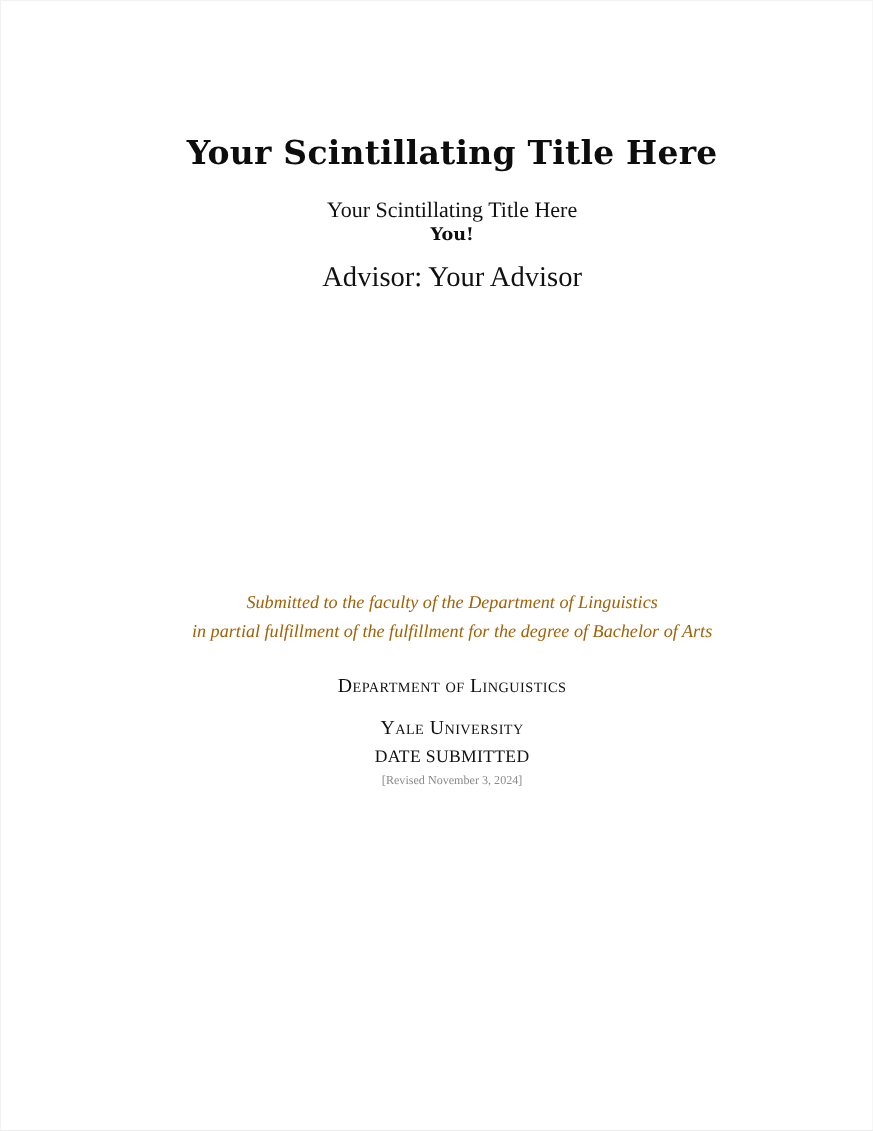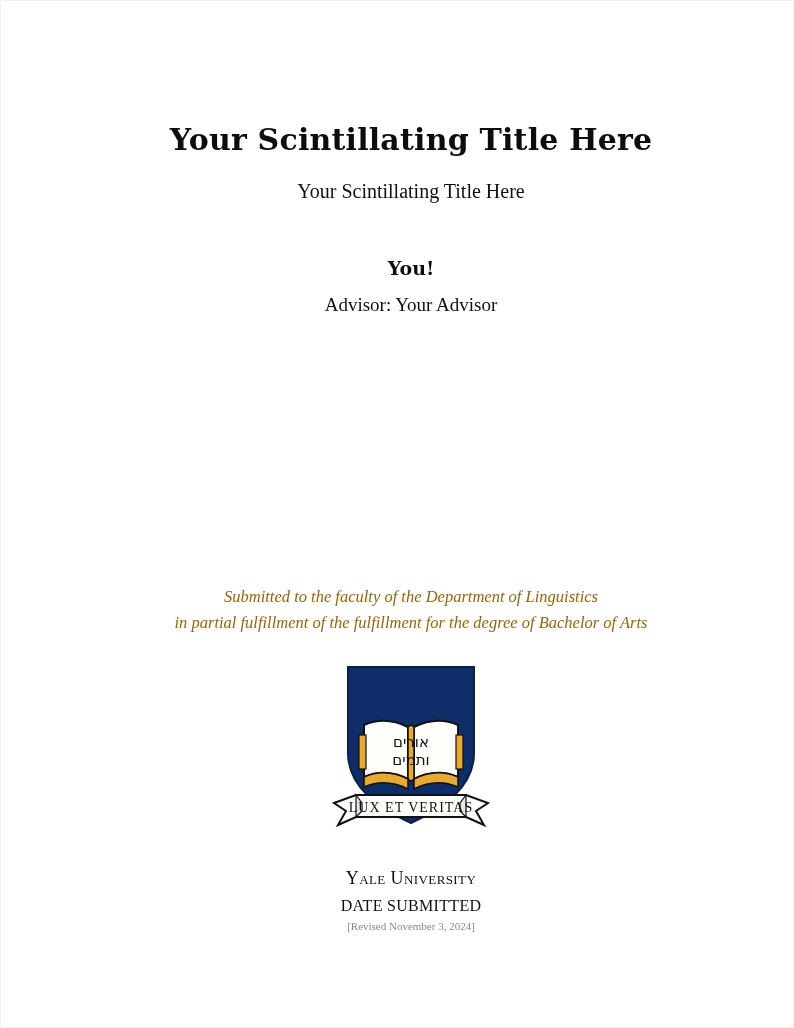--- a/index.html
+++ b/index.html
@@ -50,28 +50,27 @@
   .subtitle {
     font-family: "Liberation Serif", serif;
     font-size: 20px;
     color: #111111;
     margin-top: 22px;
   }
 
   .author {
     font-family: "DejaVu Serif", "Liberation Serif", serif;
     font-weight: bold;
-    font-size: 19px;
+    font-size: 16px;
     color: #0d0d0d;
-    margin-top: 54px;
   }
 
   .advisor {
     font-family: "Liberation Serif", serif;
-    font-size: 19px;
+    font-size: 26px;
     color: #111111;
     margin-top: 15px;
   }
 
   .submission {
     font-family: "Liberation Serif", serif;
     font-style: italic;
     font-size: 16.5px;
     color: #a16207;
     line-height: 1.55;
@@ -131,47 +130,22 @@
 
     <div class="author">You!</div>
 
     <div class="advisor">Advisor: Your Advisor</div>
 
     <div class="submission">
       <div>Submitted to the faculty of the Department of Linguistics</div>
       <div>in partial fulfillment of the fulfillment for the degree of Bachelor of Arts</div>
     </div>
 
-    <div class="crest-wrap">
-      <svg width="170" height="180" viewBox="0 0 170 180">
-
-        <path d="M22 6 H148 V92 C148 128 112 150 85 162 C58 150 22 128 22 92 Z" fill="#0f2d69" stroke="#0b1f4a" stroke-width="2"></path>
-
-        <path d="M38 64 C52 58 66 58 82 66 L82 118 C66 110 52 110 38 116 Z" fill="#fdfdfa" stroke="#111111" stroke-width="2"></path>
-
-        <path d="M132 64 C118 58 104 58 88 66 L88 118 C104 110 118 110 132 116 Z" fill="#fdfdfa" stroke="#111111" stroke-width="2"></path>
-
-        <path d="M82 66 L85 64 L88 66 L88 118 L85 120 L82 118 Z" fill="#e8a92f" stroke="#111111" stroke-width="1.5"></path>
-
-        <path d="M38 116 L38 126 C52 120 66 120 82 128 L82 118 C66 110 52 110 38 116 Z" fill="#e8a92f" stroke="#111111" stroke-width="1.5"></path>
-        <path d="M132 116 L132 126 C118 120 104 120 88 128 L88 118 C104 110 118 110 132 116 Z" fill="#e8a92f" stroke="#111111" stroke-width="1.5"></path>
-
-        <rect x="33" y="74" width="7" height="34" fill="#e8a92f" stroke="#111111" stroke-width="1.2"></rect>
-        <rect x="130" y="74" width="7" height="34" fill="#e8a92f" stroke="#111111" stroke-width="1.2"></rect>
-
-        <text x="85" y="86" text-anchor="middle" font-family="'DejaVu Sans', sans-serif" font-size="15" fill="#111111">אורים</text>
-        <text x="85" y="104" text-anchor="middle" font-family="'DejaVu Sans', sans-serif" font-size="15" fill="#111111">ותמים</text>
-
-        <path d="M8 142 L30 134 L140 134 L162 142 L150 150 L158 164 L140 156 L30 156 L12 164 L20 150 Z" fill="#fdfdfa" stroke="#111111" stroke-width="2"></path>
-        <path d="M30 134 L36 142 L36 150 L30 156 Z" fill="#e6e6e6" stroke="#111111" stroke-width="1.2"></path>
-        <path d="M140 134 L134 142 L134 150 L140 156 Z" fill="#e6e6e6" stroke="#111111" stroke-width="1.2"></path>
-        <text x="85" y="151" text-anchor="middle" font-family="'Liberation Serif', serif" font-size="14" letter-spacing="1" fill="#111111">LUX ET VERITAS</text>
-      </svg>
-    </div>
 
     <div class="footer">
+      <div class="footer-line dept sc">Department of Linguistics</div>
       <div class="footer-line univ sc">Yale University</div>
       <div class="footer-line datesub sc">DATE SUBMITTED</div>
       <div class="revised">[Revised November 3, 2024]</div>
     </div>
 
   </div>
 </div>
 
 </body></html>

